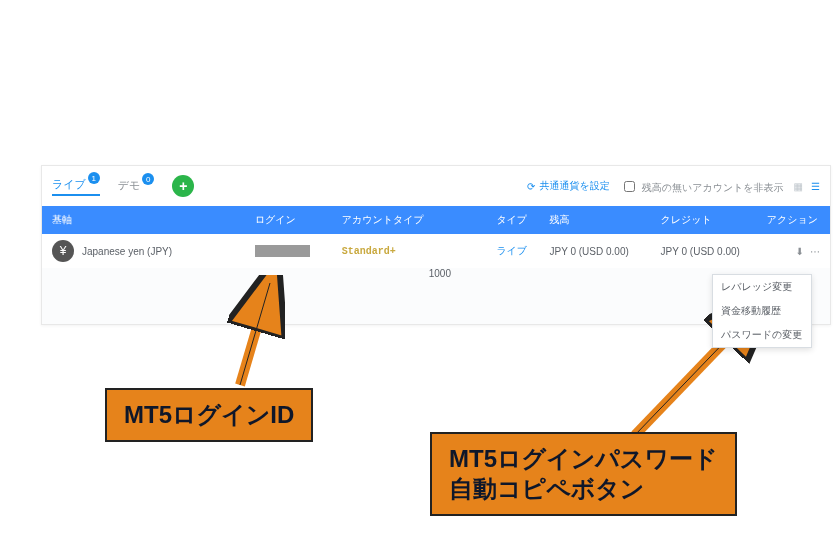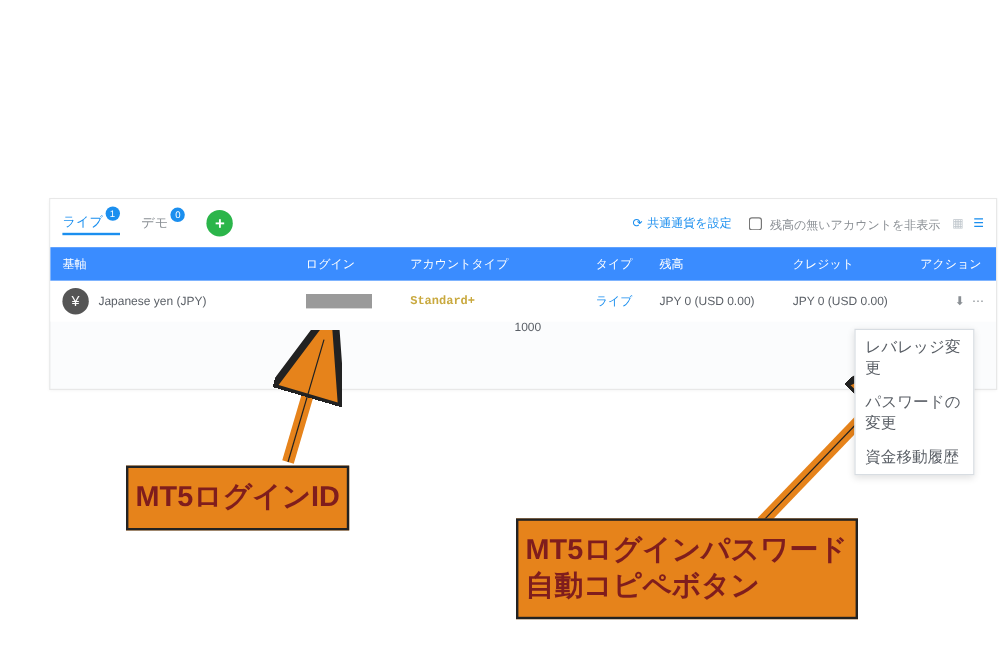--- a/index.html
+++ b/index.html
@@ -136,36 +136,36 @@
   }
   .row-actions span { cursor: pointer; }
   .dropdown {
     position: absolute;
     right: 18px;
     top: 108px;
     width: 100px;
     background: #fff;
     border: 1px solid #d8dde2;
     box-shadow: 0 2px 6px rgba(0,0,0,0.12);
-    font-size: 13px;
+    font-size: 10px;
     z-index: 5;
   }
   .dropdown div {
     padding: 5px 8px;
     color: #5a5f66;
     cursor: pointer;
   }
   .dropdown div.sel { background: #e8eef4; }
   
   .callout {
     position: absolute;
     background: #e6831b;
-    color: #7f1d1d;
+    color: #0f172a;
     font-weight: 700;
-    padding: 10px 6px;
+    padding: 10px 17px;
     font-size: 24px;
     line-height: 1.25;
     border: 2px solid #222;
     white-space: pre;
   }
   .callout1 { left: 105px; top: 388px; }
   .callout2 { left: 430px; top: 432px; }
   .arrow { position: absolute; pointer-events: none; }
 </style>
 </head>
@@ -225,22 +225,22 @@
     <div class="col-balance">JPY 0 (USD 0.00)</div>
     <div class="col-credit">JPY 0 (USD 0.00)</div>
     <div class="col-action row-actions">
       <span>⬇</span>
       <span>⋯</span>
     </div>
   </div>
 
   <div class="dropdown">
     <div>レバレッジ変更</div>
+    <div>資金移動履歴</div>
     <div>パスワードの変更</div>
-    <div>資金移動履歴</div>
   </div>
 </div>
 
 <svg class="arrow" style="left:225px; top:275px;" width="60" height="120">
   <defs>
       <marker id="ah1" markerWidth="10" markerHeight="10" refX="5" refY="3" orient="auto">
     <path d="M0,0 L8,3 L0,6 Z" fill="#e6831b" stroke="#222" stroke-width="0.6"></path>
   </marker>
     </defs>
   <line x1="15" y1="110" x2="45" y2="8" stroke="#e6831b" stroke-width="10" marker-end="url(#ah1)"></line>

